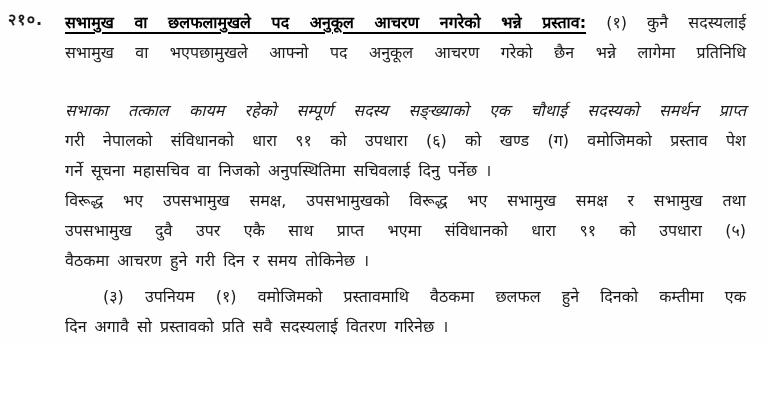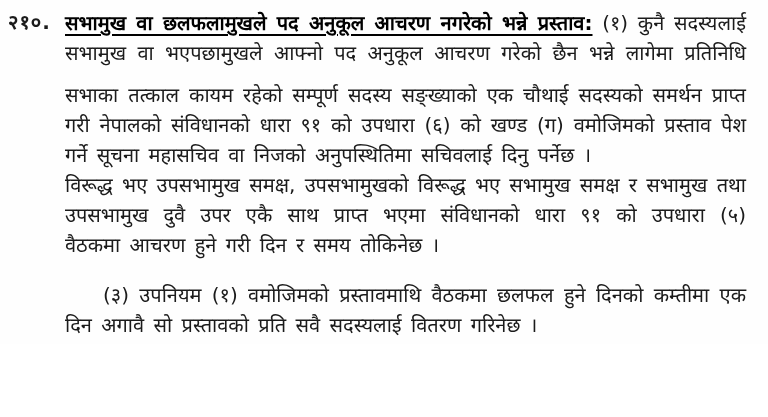--- a/index.html
+++ b/index.html
@@ -6,21 +6,21 @@
   html, body {
     background: #ffffff;
   }
   .page {
     position: relative;
     width: 768px;
     height: 344px;
     background: #fefefe;
     color: #1b1b1b;
     font-family: "DejaVu Sans", "Liberation Sans", sans-serif;
-    font-size: 20px;
+    font-size: 16px;
     overflow: hidden;
   }
   .rule {
     position: relative;
     padding: 8px 22px 0 65px; 
   }
   .rule-number {
     position: absolute;
     left: 8px;
     top: 8px;
@@ -37,23 +37,23 @@
     text-align-last: justify;
     word-spacing: 2px;
   }
   .line.last {
     text-align-last: left;   
     word-spacing: 3px;
   }
   .line.indent {
     text-indent: 38px;       
   }
-  .gap-a { margin-top: 12px; } 
+  .gap-a { margin-top: 28px; font-style: italic; } 
   .gap-b { margin-top: 20px; } 
-  .gap-c { margin-top: 20px; }  
+  .gap-c { margin-top: 6px; }  
   .rule-title {
     font-weight: 700;
     color: #000000;
     text-decoration: underline;
     text-decoration-thickness: 2px;
     text-underline-offset: 4px;
   }
 </style>
 </head>
 <body>

